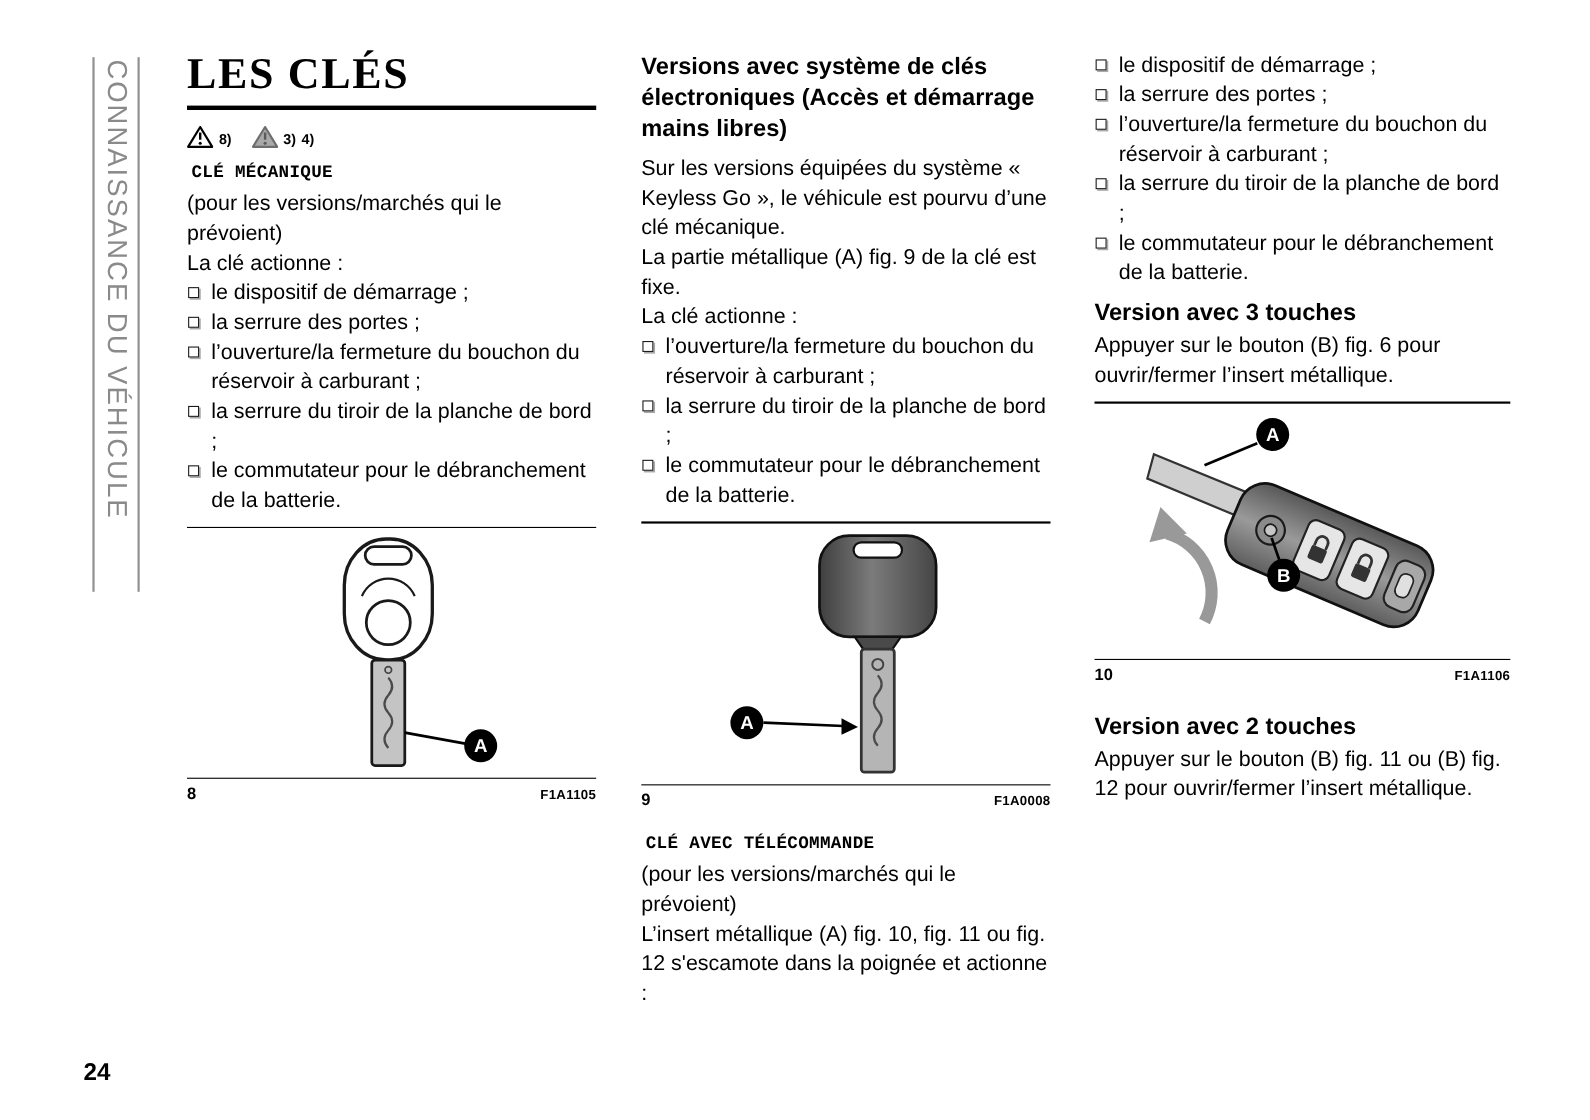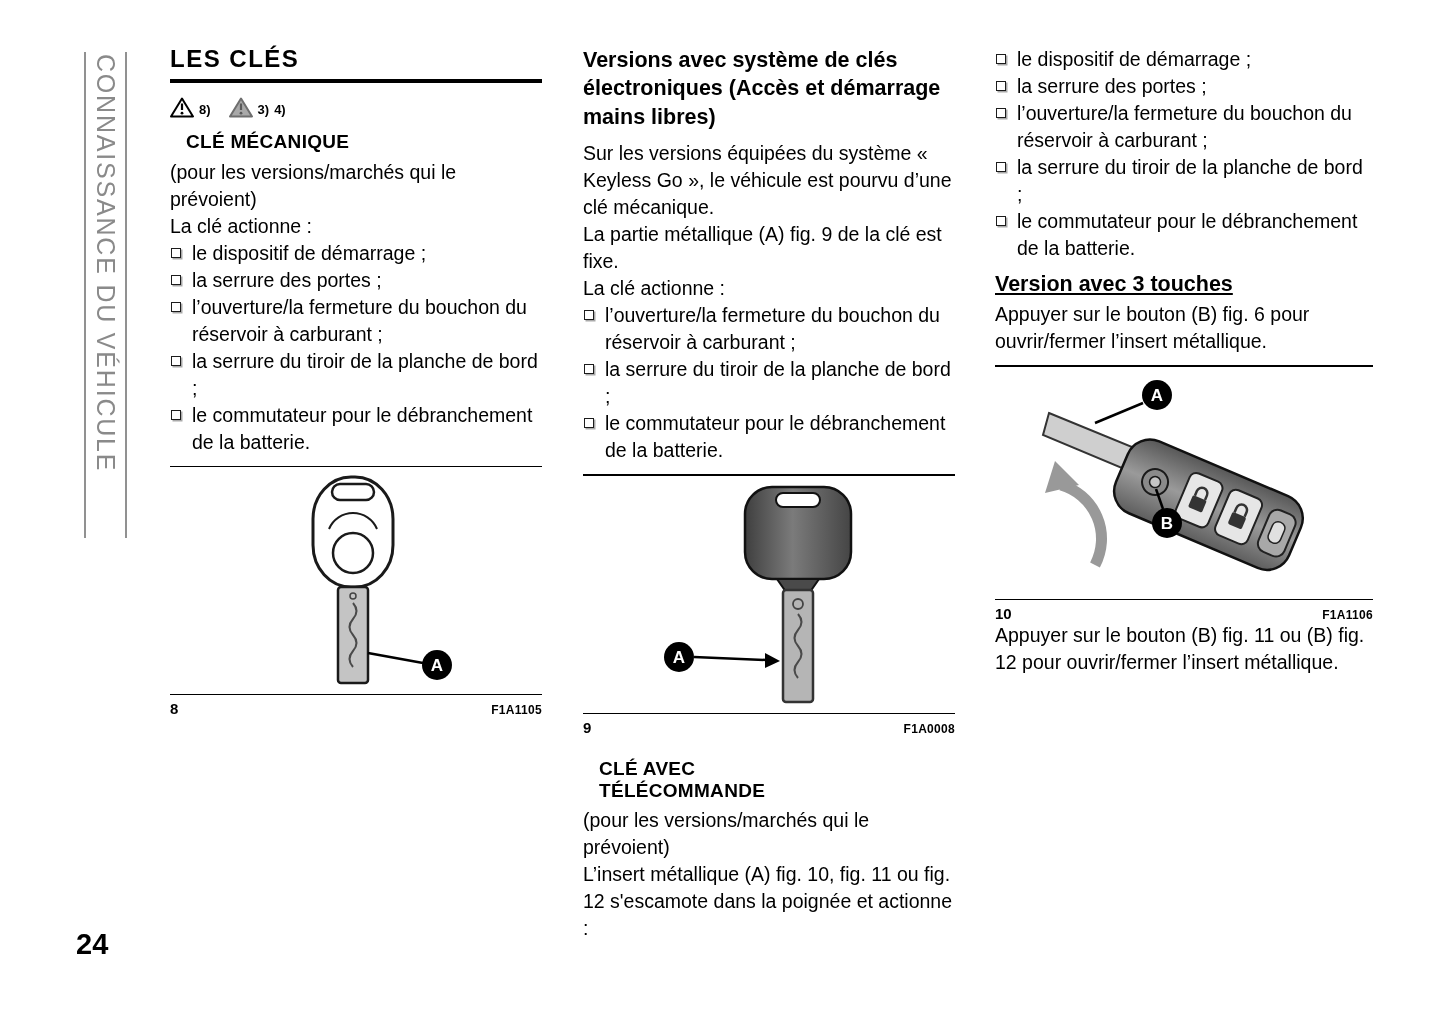--- a/index.html
+++ b/index.html
@@ -5,39 +5,39 @@
   * { margin:0; padding:0; box-sizing:border-box; }
   html,body { background:#ffffff; }
   body { font-family:"Liberation Sans","DejaVu Sans",sans-serif; color:#000; }
   .page { position:relative; width:1445px; height:1018px; background:#fff; overflow:hidden; }
 
   
   .sidebar { position:absolute; left:84px; top:52px; height:486px; display:flex; align-items:stretch; }
   .vline { width:2px; background:#919191; }
   .sidebar-text { writing-mode:vertical-rl; font-size:25px; color:#8a8a8a; letter-spacing:1.8px; padding:2px 7px; line-height:1; white-space:nowrap; }
 
-  .page-number { position:absolute; left:76px; top:928px; font-size:29px; font-weight:bold; }
+  .page-number { position:absolute; left:76px; top:962px; font-size:22px; font-weight:bold; }
 
   
   .col { position:absolute; top:46px; }
   .col1 { left:170px; width:372px; }
   .col2 { left:583px; width:372px; }
   .col3 { left:995px; width:378px; }
 
-  .title { font-size:24px; font-weight:bold; letter-spacing:1.5px; line-height:1.05; }
+  .title { font-size:40px; font-weight:bold; letter-spacing:1.5px; line-height:1.05;font-family:Liberation Serif, serif; }
   .title-rule { height:4px; background:#000; margin-top:8px; }
 
   .icon-row { display:flex; align-items:flex-end; gap:5px; margin:11px 0 0; height:24px; }
   .icon-row .ref { font-size:13px; font-weight:bold; padding-bottom:1px; }
   .icon-row .spacer { width:8px; }
 
-  h2.sub { font-size:19px; font-weight:bold; letter-spacing:0.3px; margin:13px 16px 5px; line-height:1.18; }
+  h2.sub { font-size:16px; font-weight:bold; letter-spacing:0.3px; margin:13px 4px 5px; line-height:1.18;font-family:Liberation Mono, monospace; }
   h2.sub.narrow { max-width:235px; margin-top:22px; }
   h3.lead { font-size:21.5px; font-weight:bold; line-height:1.32; margin:0 0 9px; }
-  h4.ver { font-size:21.5px; font-weight:bold; margin:10px 0 4px;text-decoration:underline; }
+  h4.ver { font-size:21.5px; font-weight:bold; margin:10px 0 4px; }
   h4.ver.mt-lg { margin-top:26px; }
 
   p.body { font-size:19.5px; line-height:27px; }
 
   .bullet { display:flex; font-size:19.5px; line-height:27px; }
   .sq { width:10px; height:10px; border:1.8px solid #1c1c1c; background:#fff; box-shadow:1.5px 1.5px 0 #a9a9a9; margin:8px 11px 0 1px; flex:0 0 auto; }
 
   .hrule { height:1.5px; background:#000; margin-top:10px; }
   .figure { display:flex; justify-content:center; align-items:center; padding:6px 0; }
   .caption { display:flex; justify-content:space-between; align-items:baseline; border-top:1.5px solid #000; padding-top:5px;text-align:right; }
@@ -252,16 +252,17 @@
           <circle cx="170" cy="150" r="15" fill="#000"></circle>
           <text x="170" y="156" class="callout-text">B</text>
         </g>
       </svg>
     </div>
     <div class="caption">
       <span class="fig-num">10</span>
       <span class="fig-code">F1A1106</span>
     </div>
 
+    <h4 class="ver mt-lg">Version avec 2 touches</h4>
     <p class="body">Appuyer sur le bouton (B) fig. 11 ou (B) fig. 12 pour ouvrir/fermer l’insert métallique.</p>
   </section>
 
 </div>
 
 </body></html>

